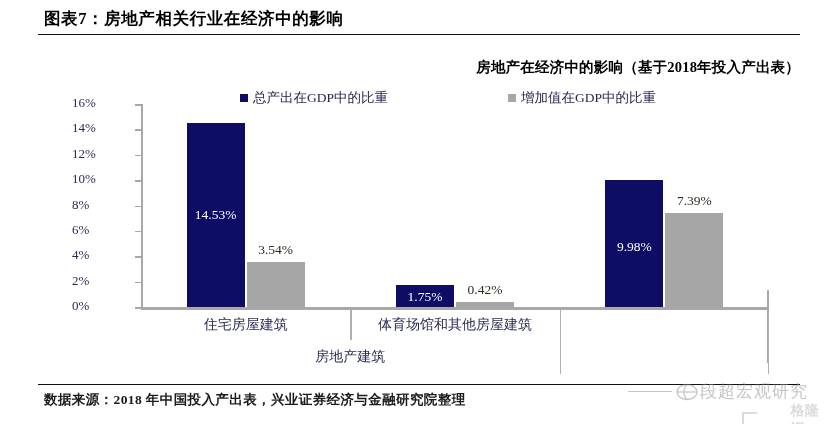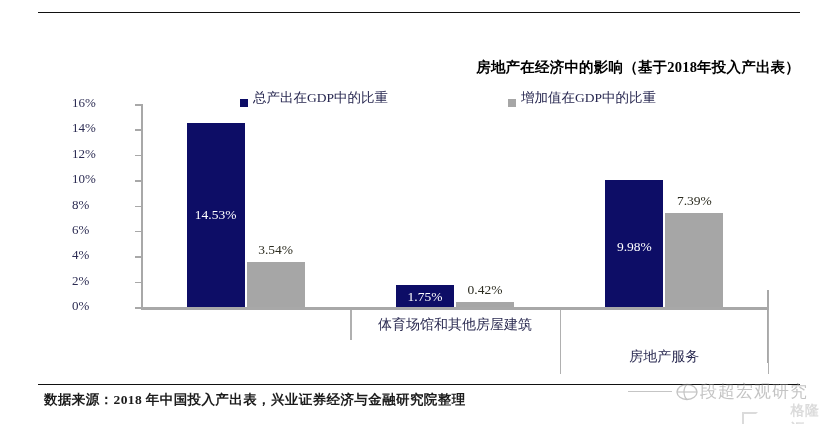--- a/index.html
+++ b/index.html
@@ -62,21 +62,21 @@
   #legend {
     position: absolute;
     left: 150px;
     top: 45px;
     width: 560px;
     height: 20px;
   }
   .legend-item {
     position: absolute;
     display: flex;
-    align-items: flex-end;
+    align-items: center;
     white-space: nowrap;
   }
   .legend-item.series-0 { left: 52px; top: 0; }
   .legend-item.series-1 { left: 320px; top: 0; }
   .legend-swatch {
     width: 8px;
     height: 8px;
     margin-right: 5px;
     flex: 0 0 auto;
   }
@@ -259,20 +259,21 @@
     font-size: 14px;
     font-weight: bold;
     color: #9a9a9a;
     letter-spacing: 0.5px;
   }
 </style>
 </head>
 <body>
 
 <div id="exhibit-header">
+  <div id="exhibit-title">图表7：房地产相关行业在经济中的影响</div>
   <div id="header-rule"></div>
 </div>
 
 <div id="chart-frame">
 
   <div id="chart-title">房地产在经济中的影响（基于2018年投入产出表）</div>
 
   <div id="legend">
       <div class="legend-item series-0">
         <span class="legend-swatch" style="background: rgb(13, 13, 102);"></span>
@@ -336,25 +337,26 @@
         <div class="bar" style="left: 315px; width: 58px; height: 5.32875px; background: rgb(166, 166, 166);"></div>
         <div class="bar-value outside" style="left: 309px; width: 70px; top: 177.671px;">0.42%</div>
         <div class="bar" style="left: 464.333px; width: 58px; height: 126.621px; background: rgb(13, 13, 102);"></div>
         <div class="bar-value inside" style="left: 458.333px; width: 70px; top: 134.625px;">9.98%</div>
         <div class="bar" style="left: 524.333px; width: 58px; height: 93.7606px; background: rgb(166, 166, 166);"></div>
         <div class="bar-value outside" style="left: 518.333px; width: 70px; top: 89.2394px;">7.39%</div>
       </div>
   </div>
 
   <div id="cat-axis">
+      <div class="cat-label-l1" style="left: 0px; width: 209.333px;">住宅房屋建筑</div>
       <div class="cat-label-l1" style="left: 209.333px; width: 209.333px;">体育场馆和其他房屋建筑</div>
       <div class="cat-sep" style="left: 209.333px; height: 30px;"></div>
       <div class="cat-sep" style="left: 418.667px; height: 64px;"></div>
       <div class="cat-sep" style="left: 627px; height: 64px;"></div>
-      <div class="cat-label-l2" style="left: 418.667px; width: 209.333px;">房地产服务</div>
+      <div class="cat-label-l2" style="left: 0px; width: 418.667px;">房地产建筑</div>
     </div>
 </div>
 
 <div id="footer">
   <div id="footer-rule"></div>
   <div id="footer-source">数据来源：2018 年中国投入产出表，兴业证券经济与金融研究院整理</div>
 </div>
 
 <div id="watermark-brand">
   <span class="wm-rule"></span>

